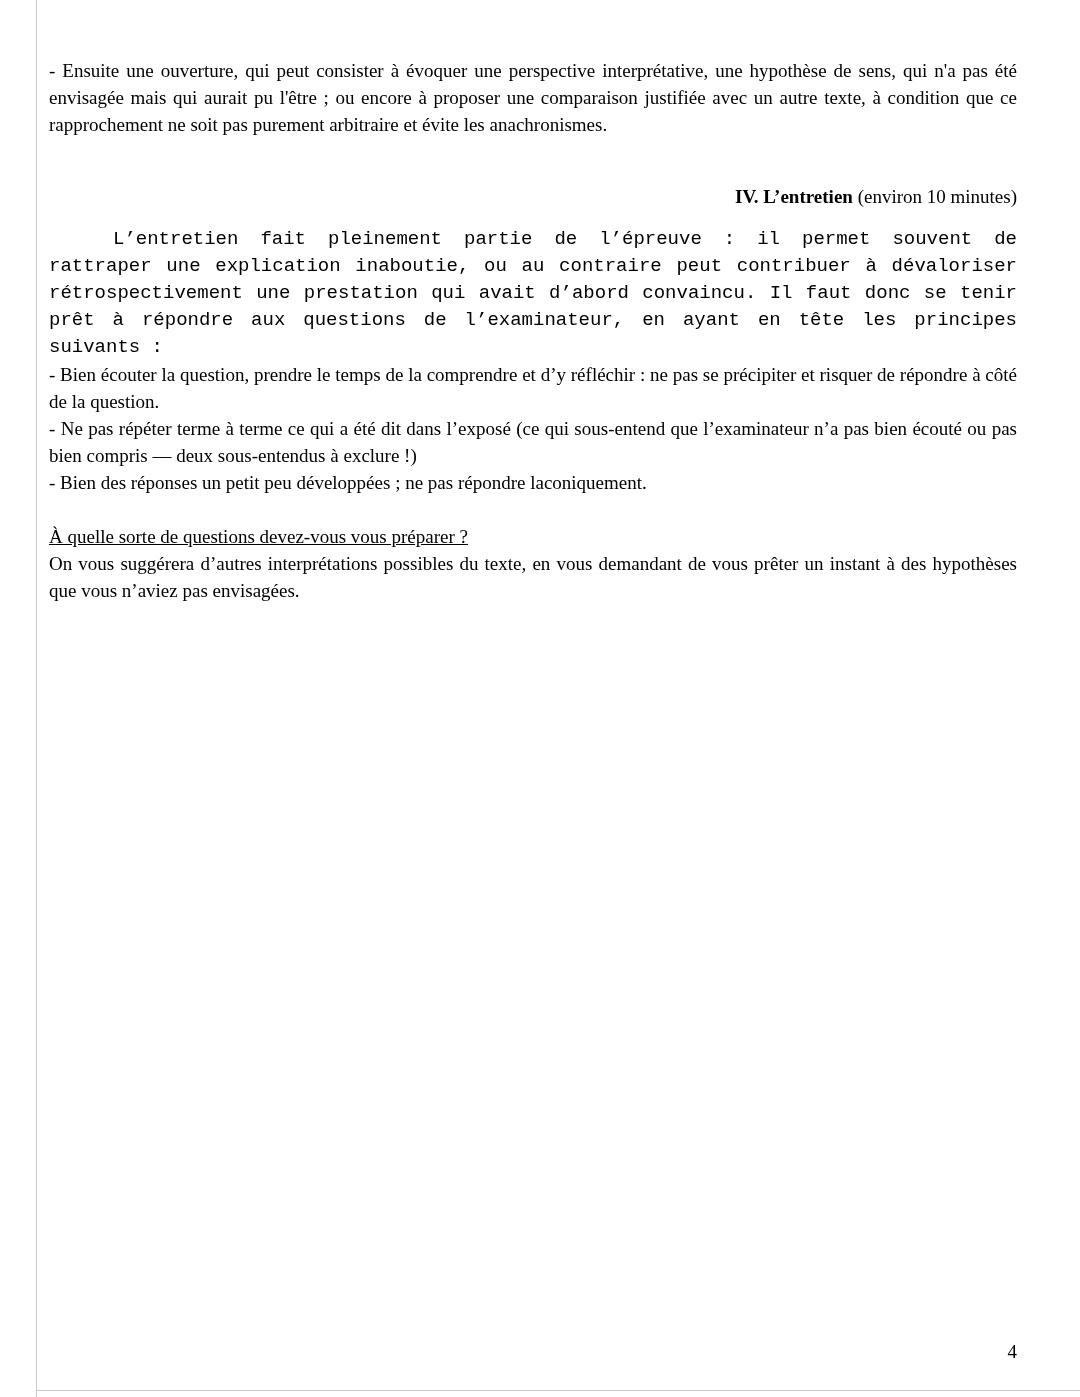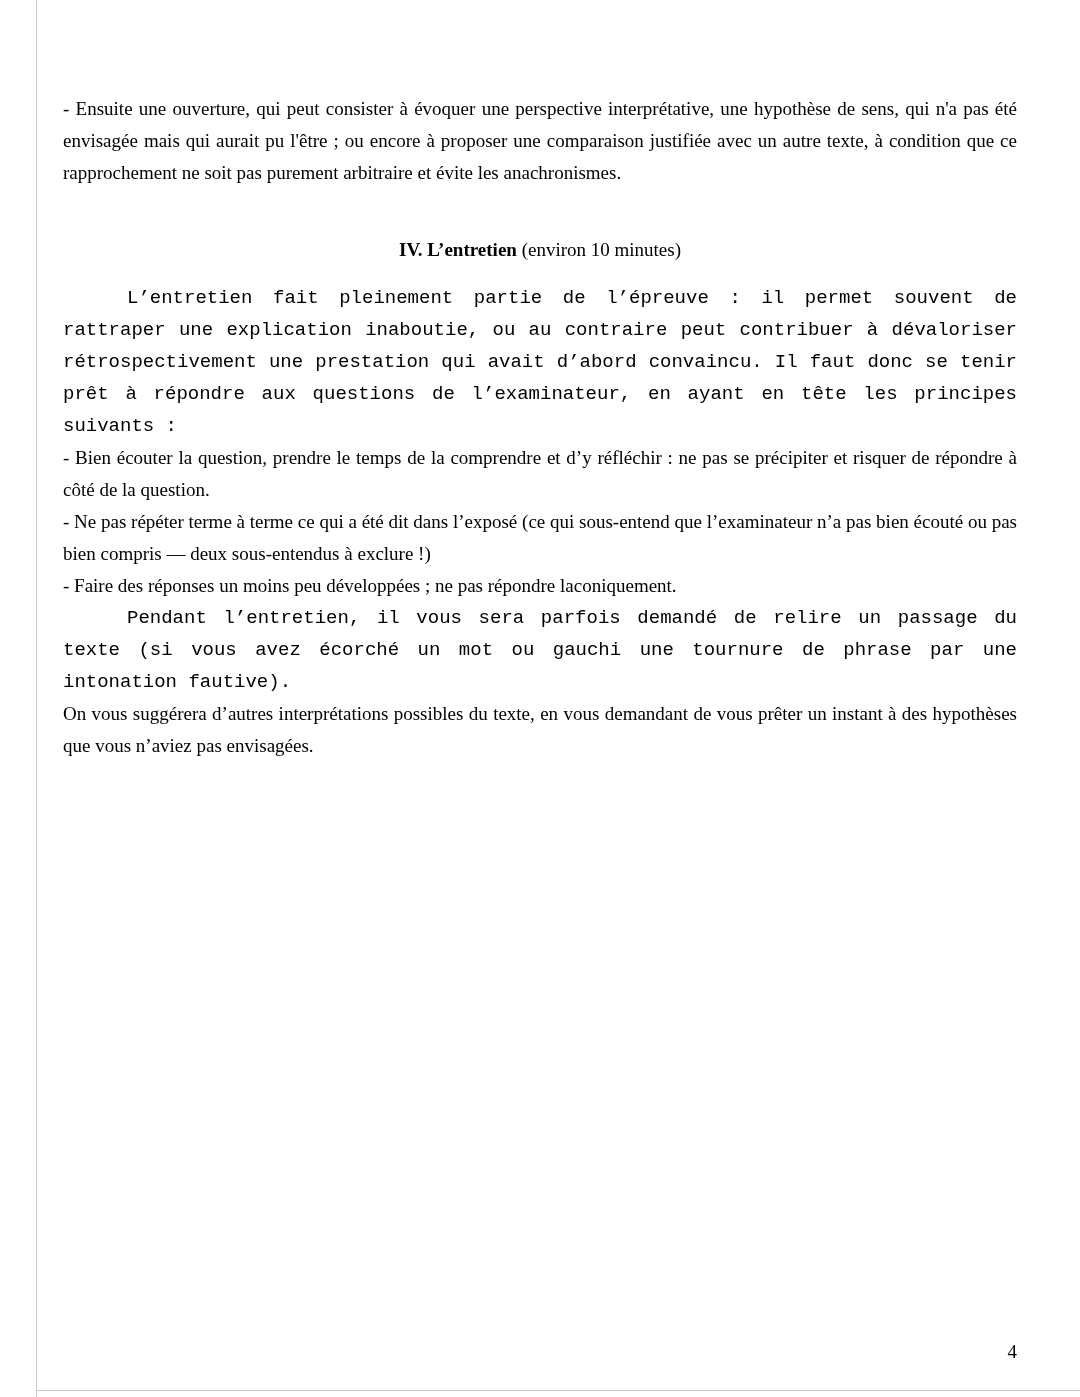--- a/index.html
+++ b/index.html
@@ -19,35 +19,34 @@
     background: #c9c9c9;
   }
   .page-edge-bottom {
     position: absolute;
     left: 36px; right: 0; bottom: 6px;
     height: 1px;
     background: #c9c9c9;
   }
   .content {
     position: absolute;
-    left: 63px;
+    left: 49px;
     right: 63px;
     top: 57px;
     font-size: 19px;
-    line-height: 32px;
+    line-height: 27px;
     text-align: justify;
-    margin-top: 36px;
   }
   p { text-align: justify; }
   .section-heading {
     margin-top: 45px;
     margin-bottom: 16px;
     font-size: 19px;
     font-weight: normal;
-    text-align: center;
+    text-align: right;
   }
   .section-heading .bold { font-weight: bold; }
   .indent-first { text-indent: 64px; font-family: Liberation Mono, monospace; }
   .underline-heading {
     margin-top: 27px;
     text-align: left;
   }
   .underline-heading span { text-decoration: underline; }
   .page-number {
     position: absolute;
@@ -66,21 +65,21 @@
 <div class="content">
 
   <p>- Ensuite une ouverture, qui peut consister à évoquer une perspective interprétative, une hypothèse de sens, qui n'a pas été envisagée mais qui aurait pu l'être ; ou encore à proposer une comparaison justifiée avec un autre texte, à condition que ce rapprochement ne soit pas purement arbitraire et évite les anachronismes.</p>
 
   <h3 class="section-heading"><span class="bold">IV. L’entretien</span><span> (environ 10 minutes)</span></h3>
 
   <p class="indent-first">L’entretien fait pleinement partie de l’épreuve : il permet souvent de rattraper une explication inaboutie, ou au contraire peut contribuer à dévaloriser rétrospectivement une prestation qui avait d’abord convaincu. Il faut donc se tenir prêt à répondre aux questions de l’examinateur, en ayant en tête les principes suivants :</p>
 
   <p>- Bien écouter la question, prendre le temps de la comprendre et d’y réfléchir : ne pas se précipiter et risquer de répondre à côté de la question.</p>
   <p>- Ne pas répéter terme à terme ce qui a été dit dans l’exposé (ce qui sous-entend que l’examinateur n’a pas bien écouté ou pas bien compris — deux sous-entendus à exclure !)</p>
-  <p>- Faire des réponses un moins peu développées ; ne pas répondre laconiquement.</p>
+  <p>- Bien des réponses un petit peu développées ; ne pas répondre laconiquement.</p>
 
+  <p class="underline-heading"><span>À quelle sorte de questions devez-vous vous préparer ?</span></p>
 
-  <p class="indent-first">Pendant l’entretien, il vous sera parfois demandé de relire un passage du texte (si vous avez écorché un mot ou gauchi une tournure de phrase par une intonation fautive).</p>
   <p>On vous suggérera d’autres interprétations possibles du texte, en vous demandant de vous prêter un instant à des hypothèses que vous n’aviez pas envisagées.</p>
 
 </div>
 
 <div class="page-number">4</div>
 
 </body></html>

